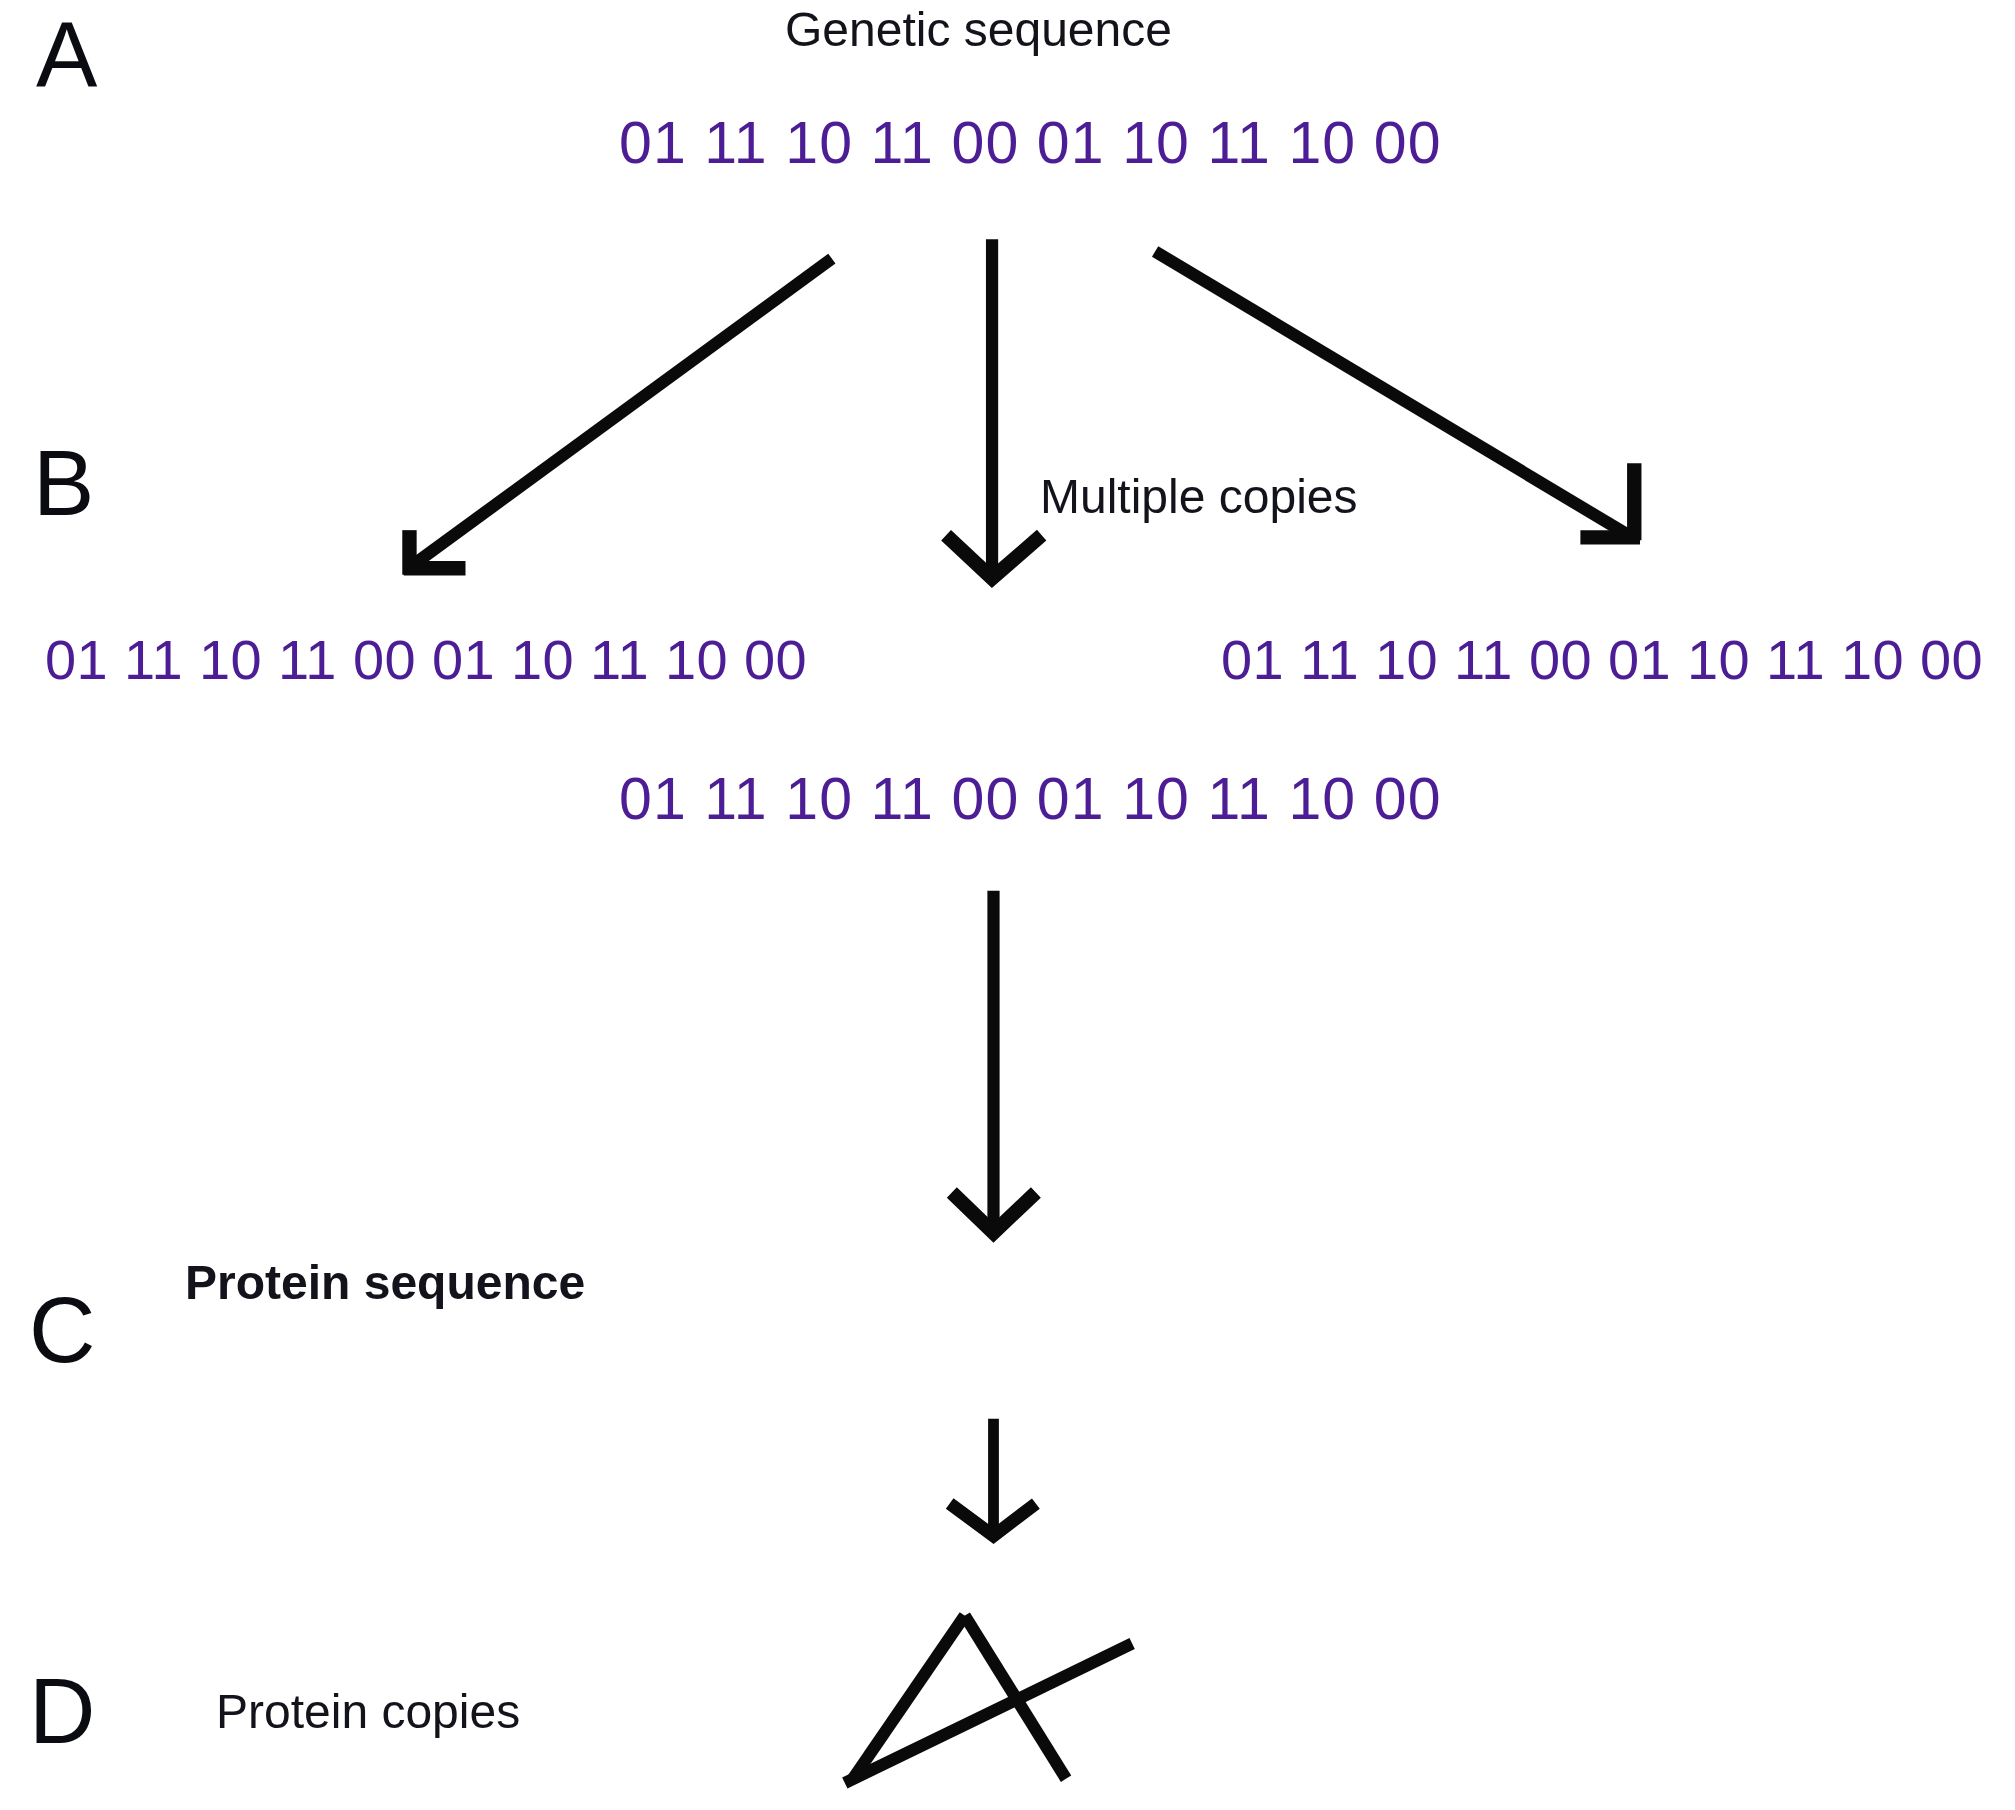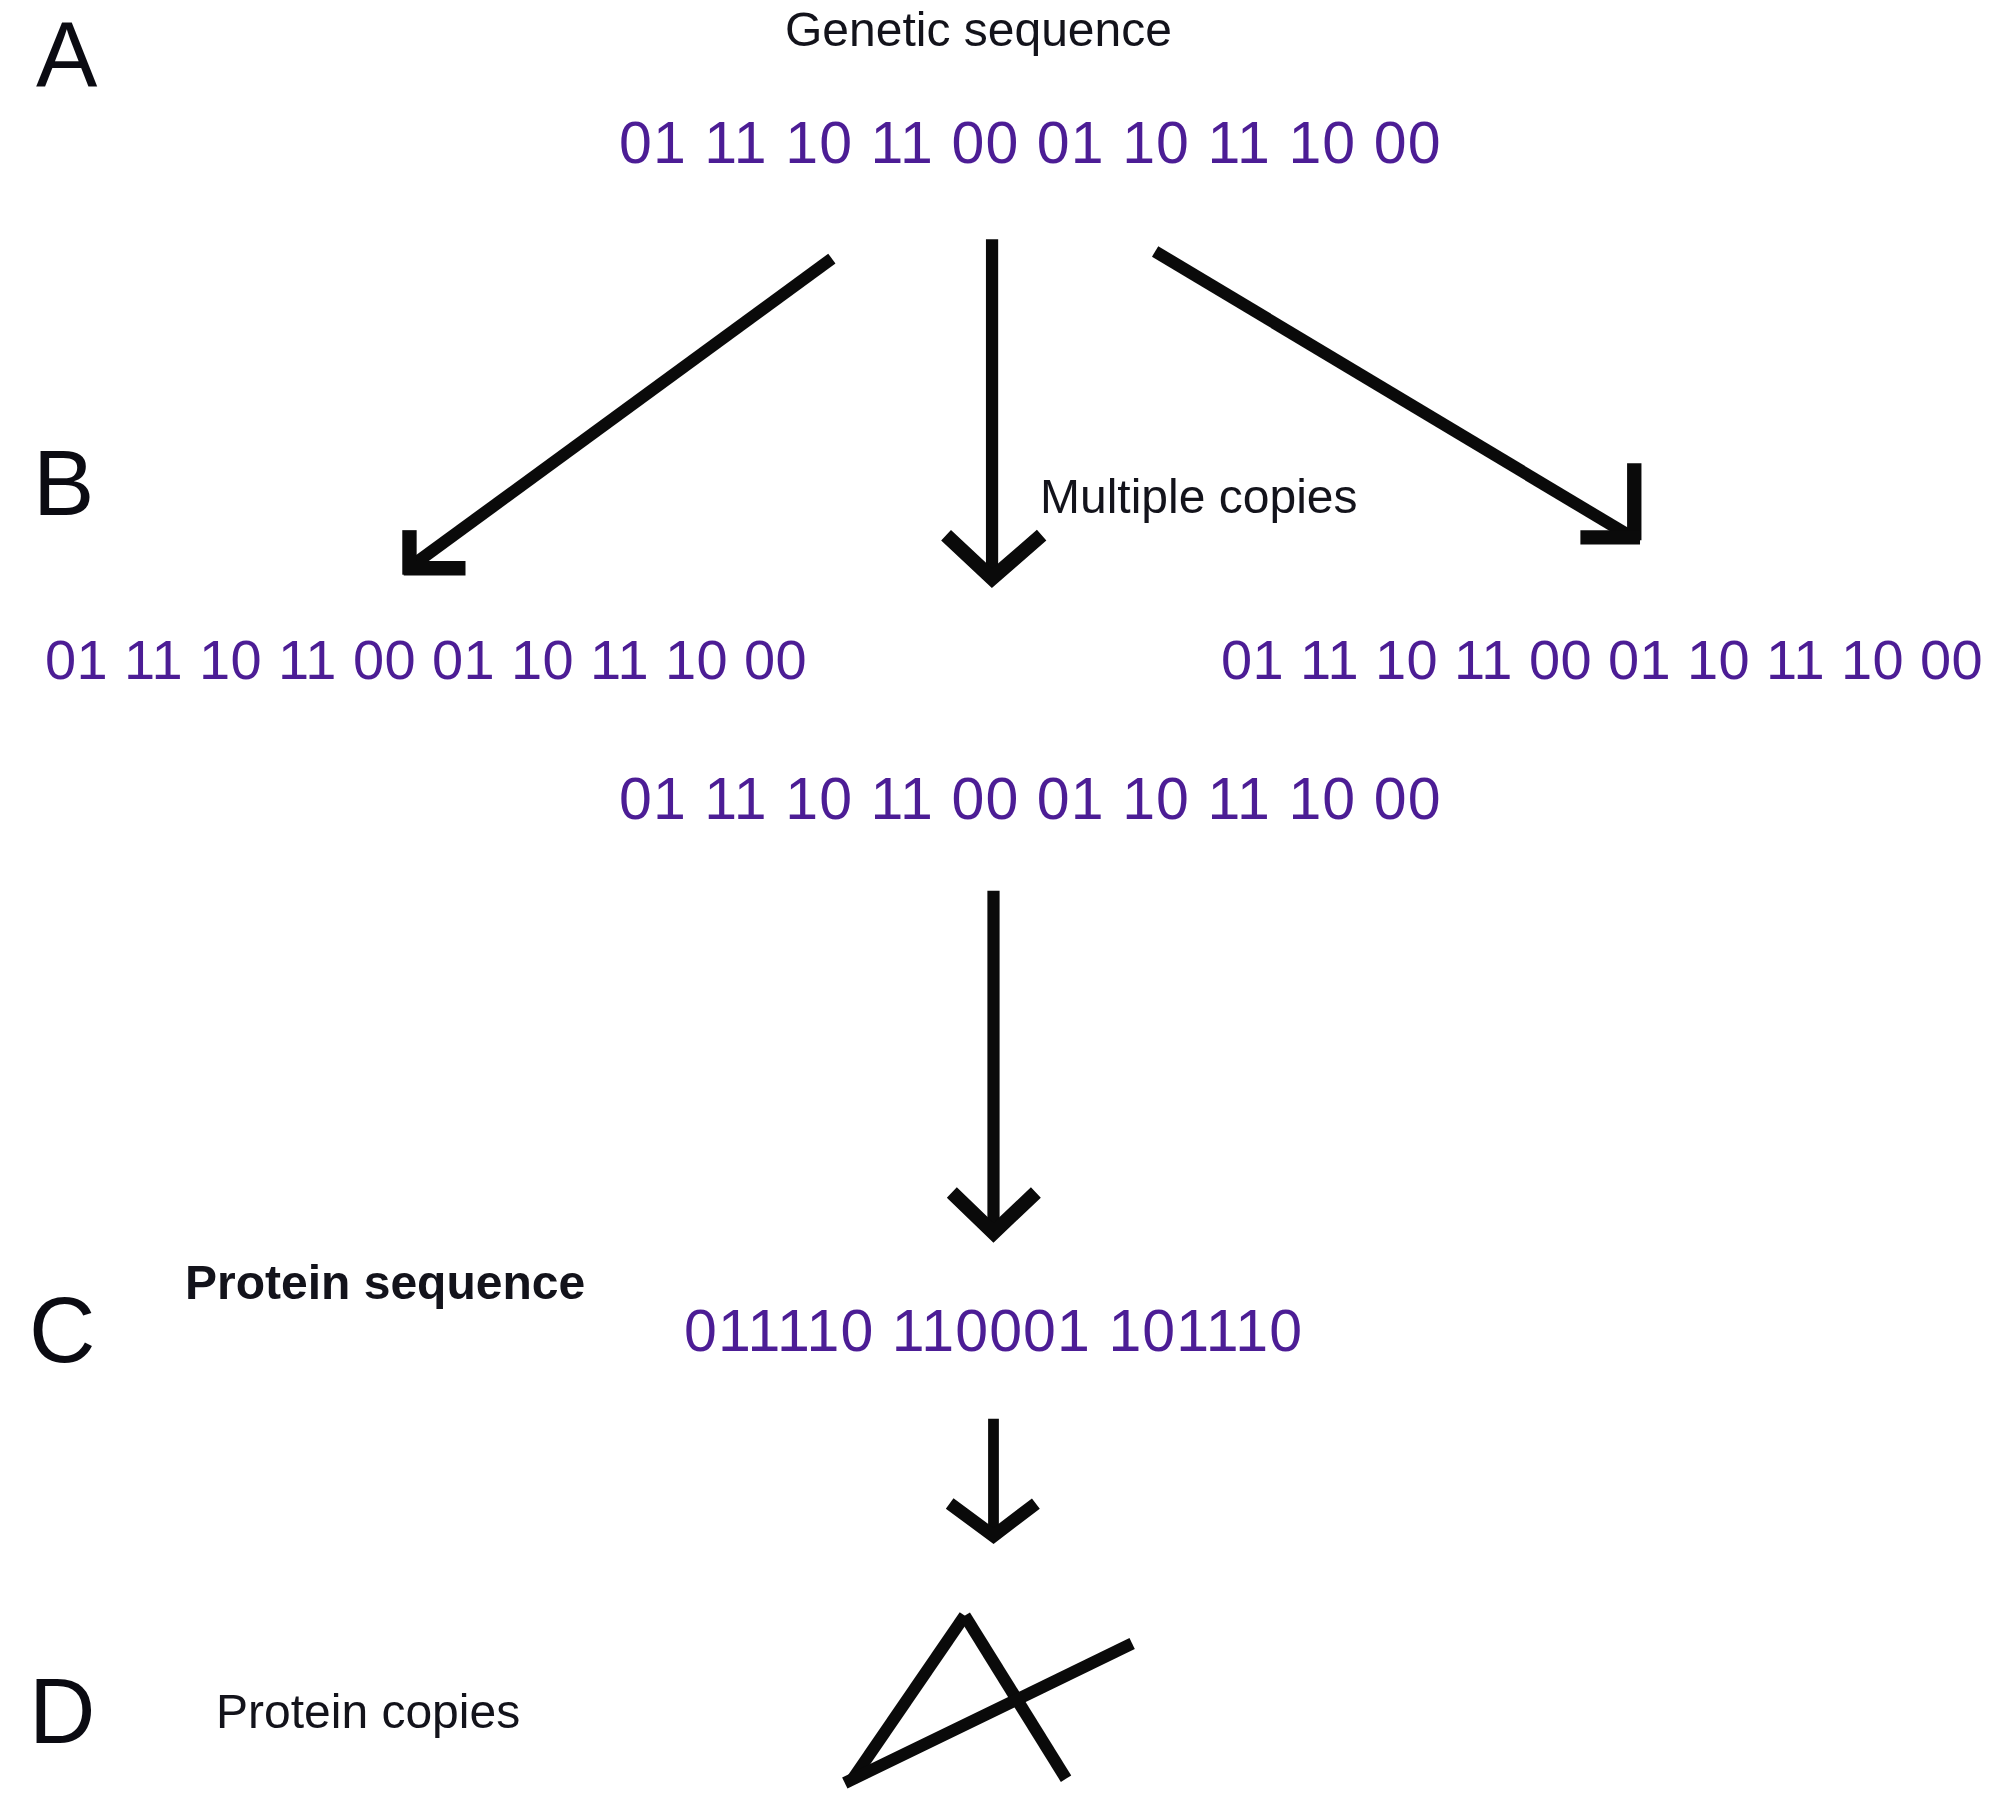--- a/index.html
+++ b/index.html
@@ -85,21 +85,20 @@
   <div class="abs seq seq-small" style="left:45px; top:632px;">01 11 10 11 00 01 10 11 10 00</div>
 
   <div class="abs seq seq-small" style="left:1221px; top:632px;">01 11 10 11 00 01 10 11 10 00</div>
 
   <div class="abs seq" style="left:619px; top:770px;">01 11 10 11 00 01 10 11 10 00</div>
 
   <div class="abs panel-letter" style="left:29px; top:1284px;">C</div>
 
   <div class="abs label" style="left:185px; top:1259px;font-weight:bold;">Protein sequence</div>
 
-  <div class="abs seq" style="left:684px; top:1302px;">011110 110001 101110</div>
 
   <div class="abs panel-letter" style="left:29px; top:1665px;">D</div>
 
   <div class="abs label" style="left:216px; top:1688px;">Protein copies</div>
 
   <svg id="vectors" viewBox="0 0 2805 2521" xmlns="http://www.w3.org/2000/svg">
 
     <g>
       <line class="stroke" x1="1158" y1="360" x2="570" y2="790" stroke-width="17"></line>
 

